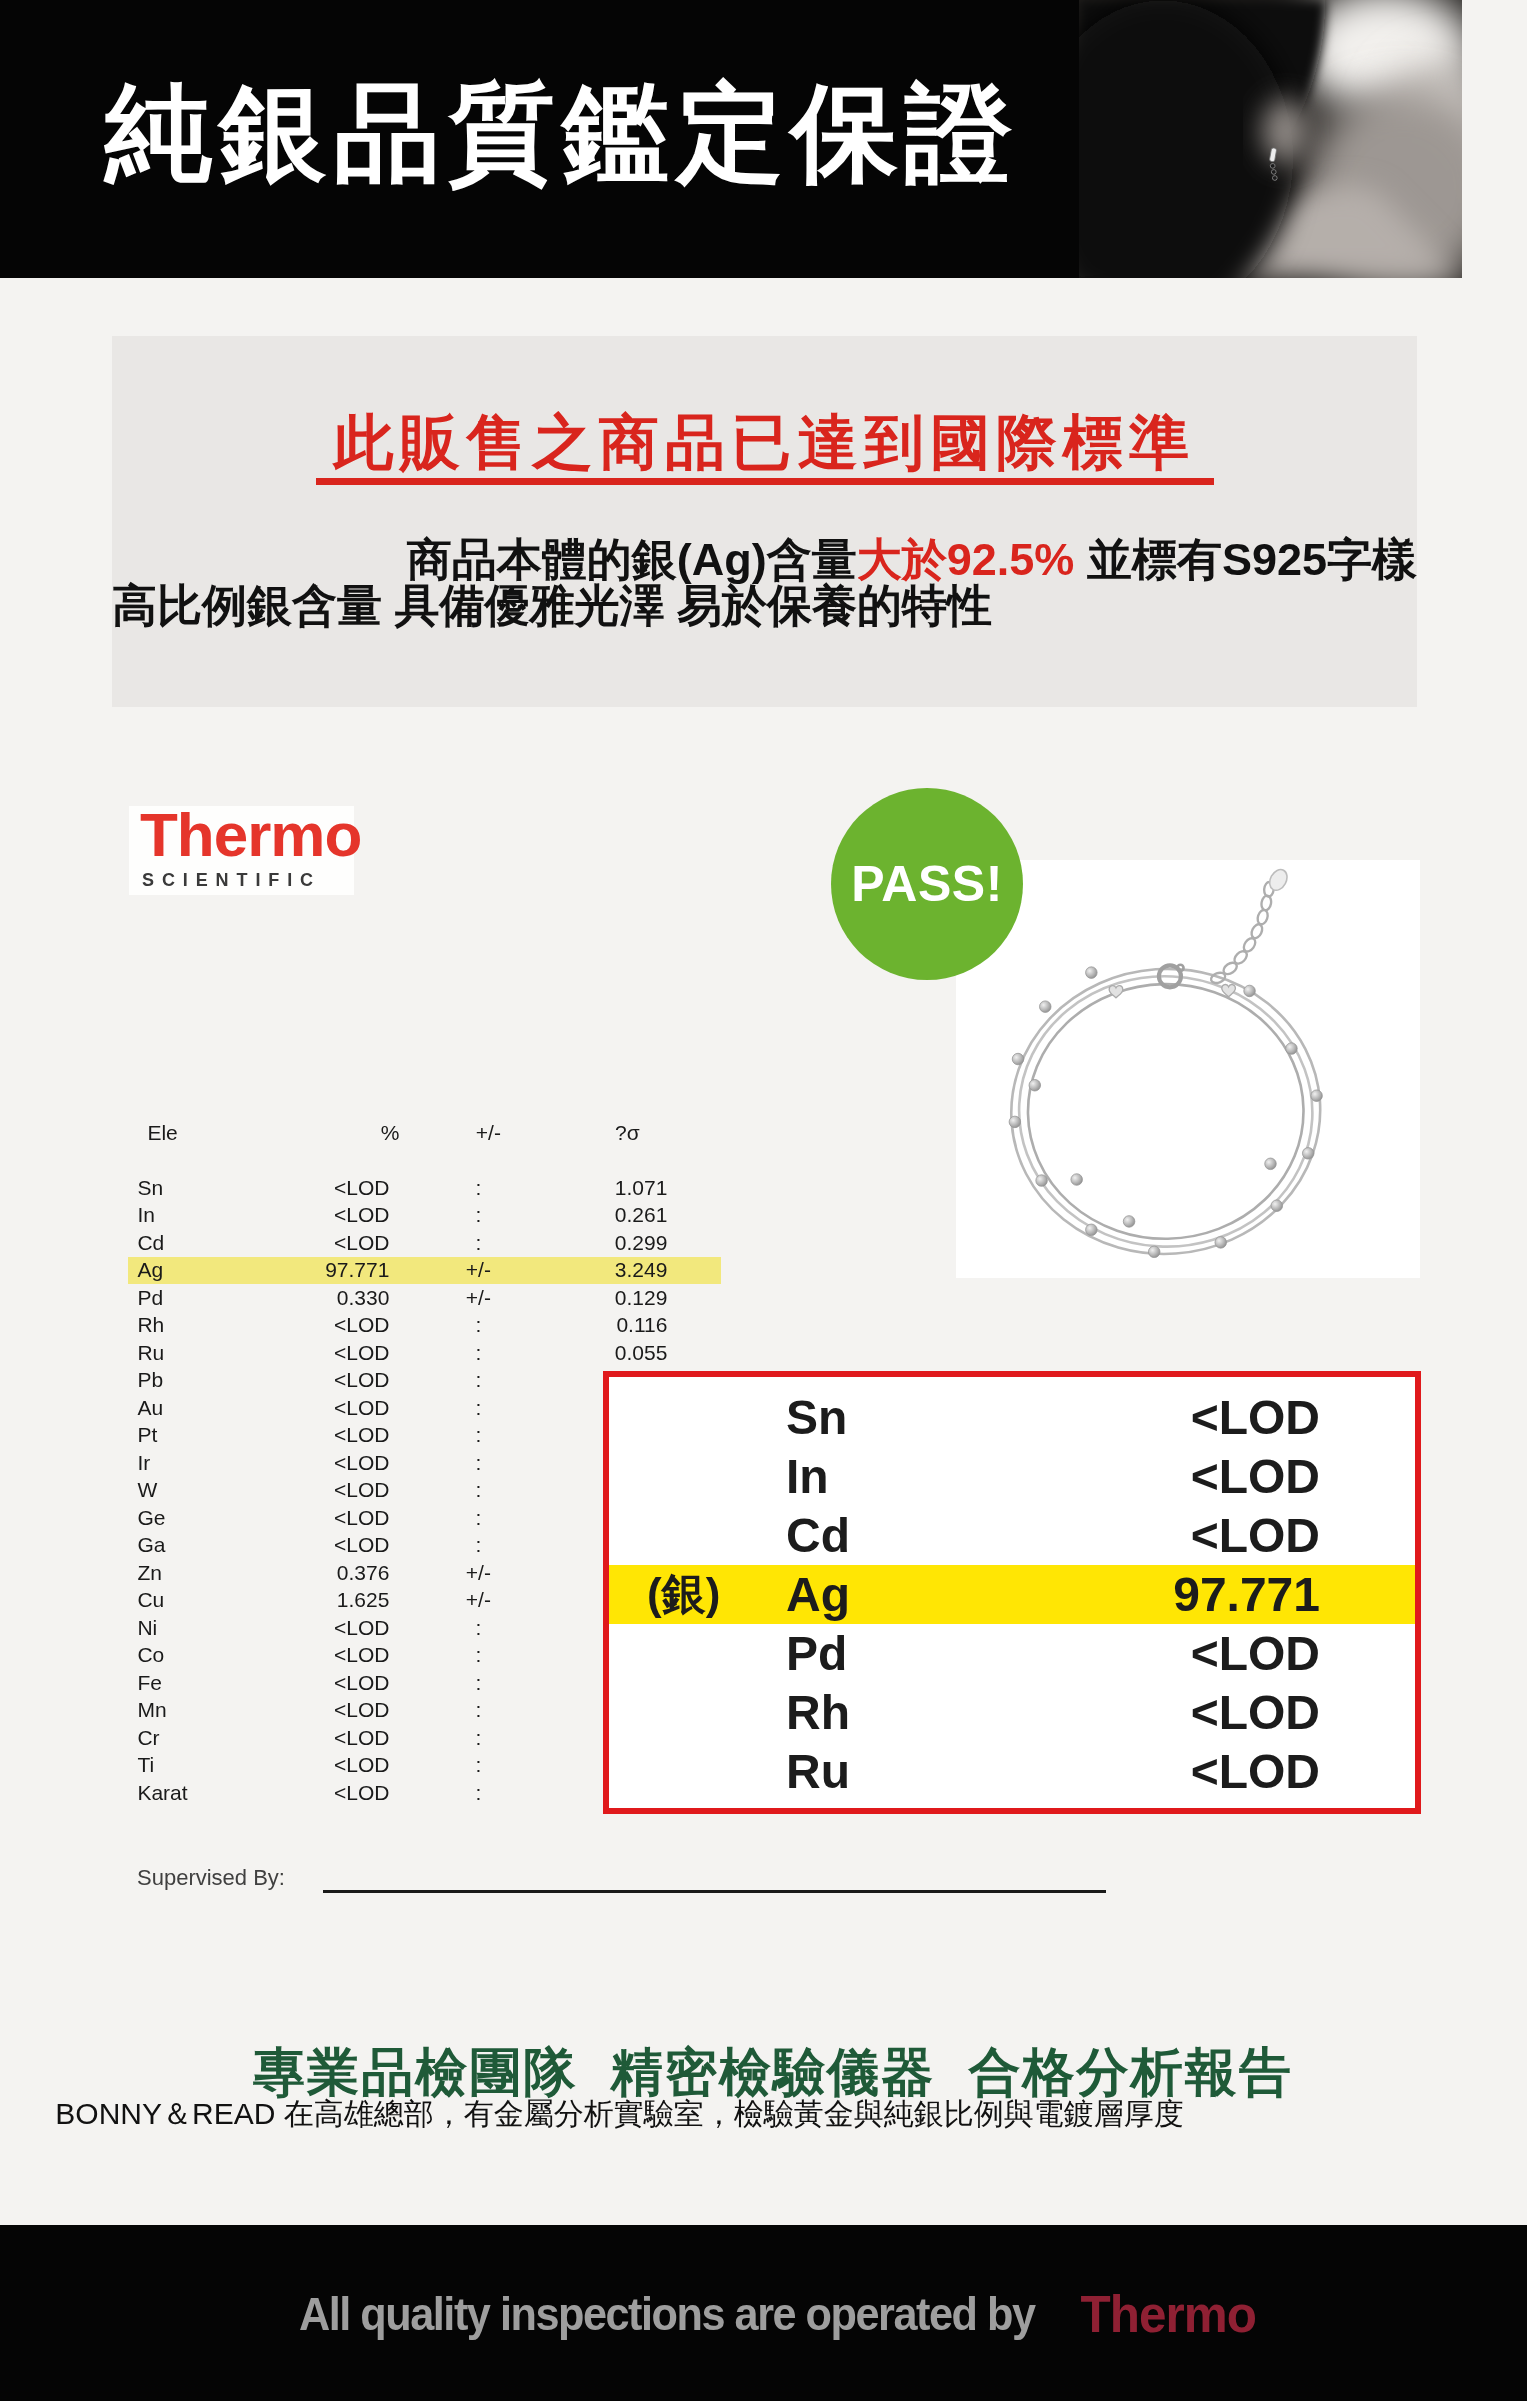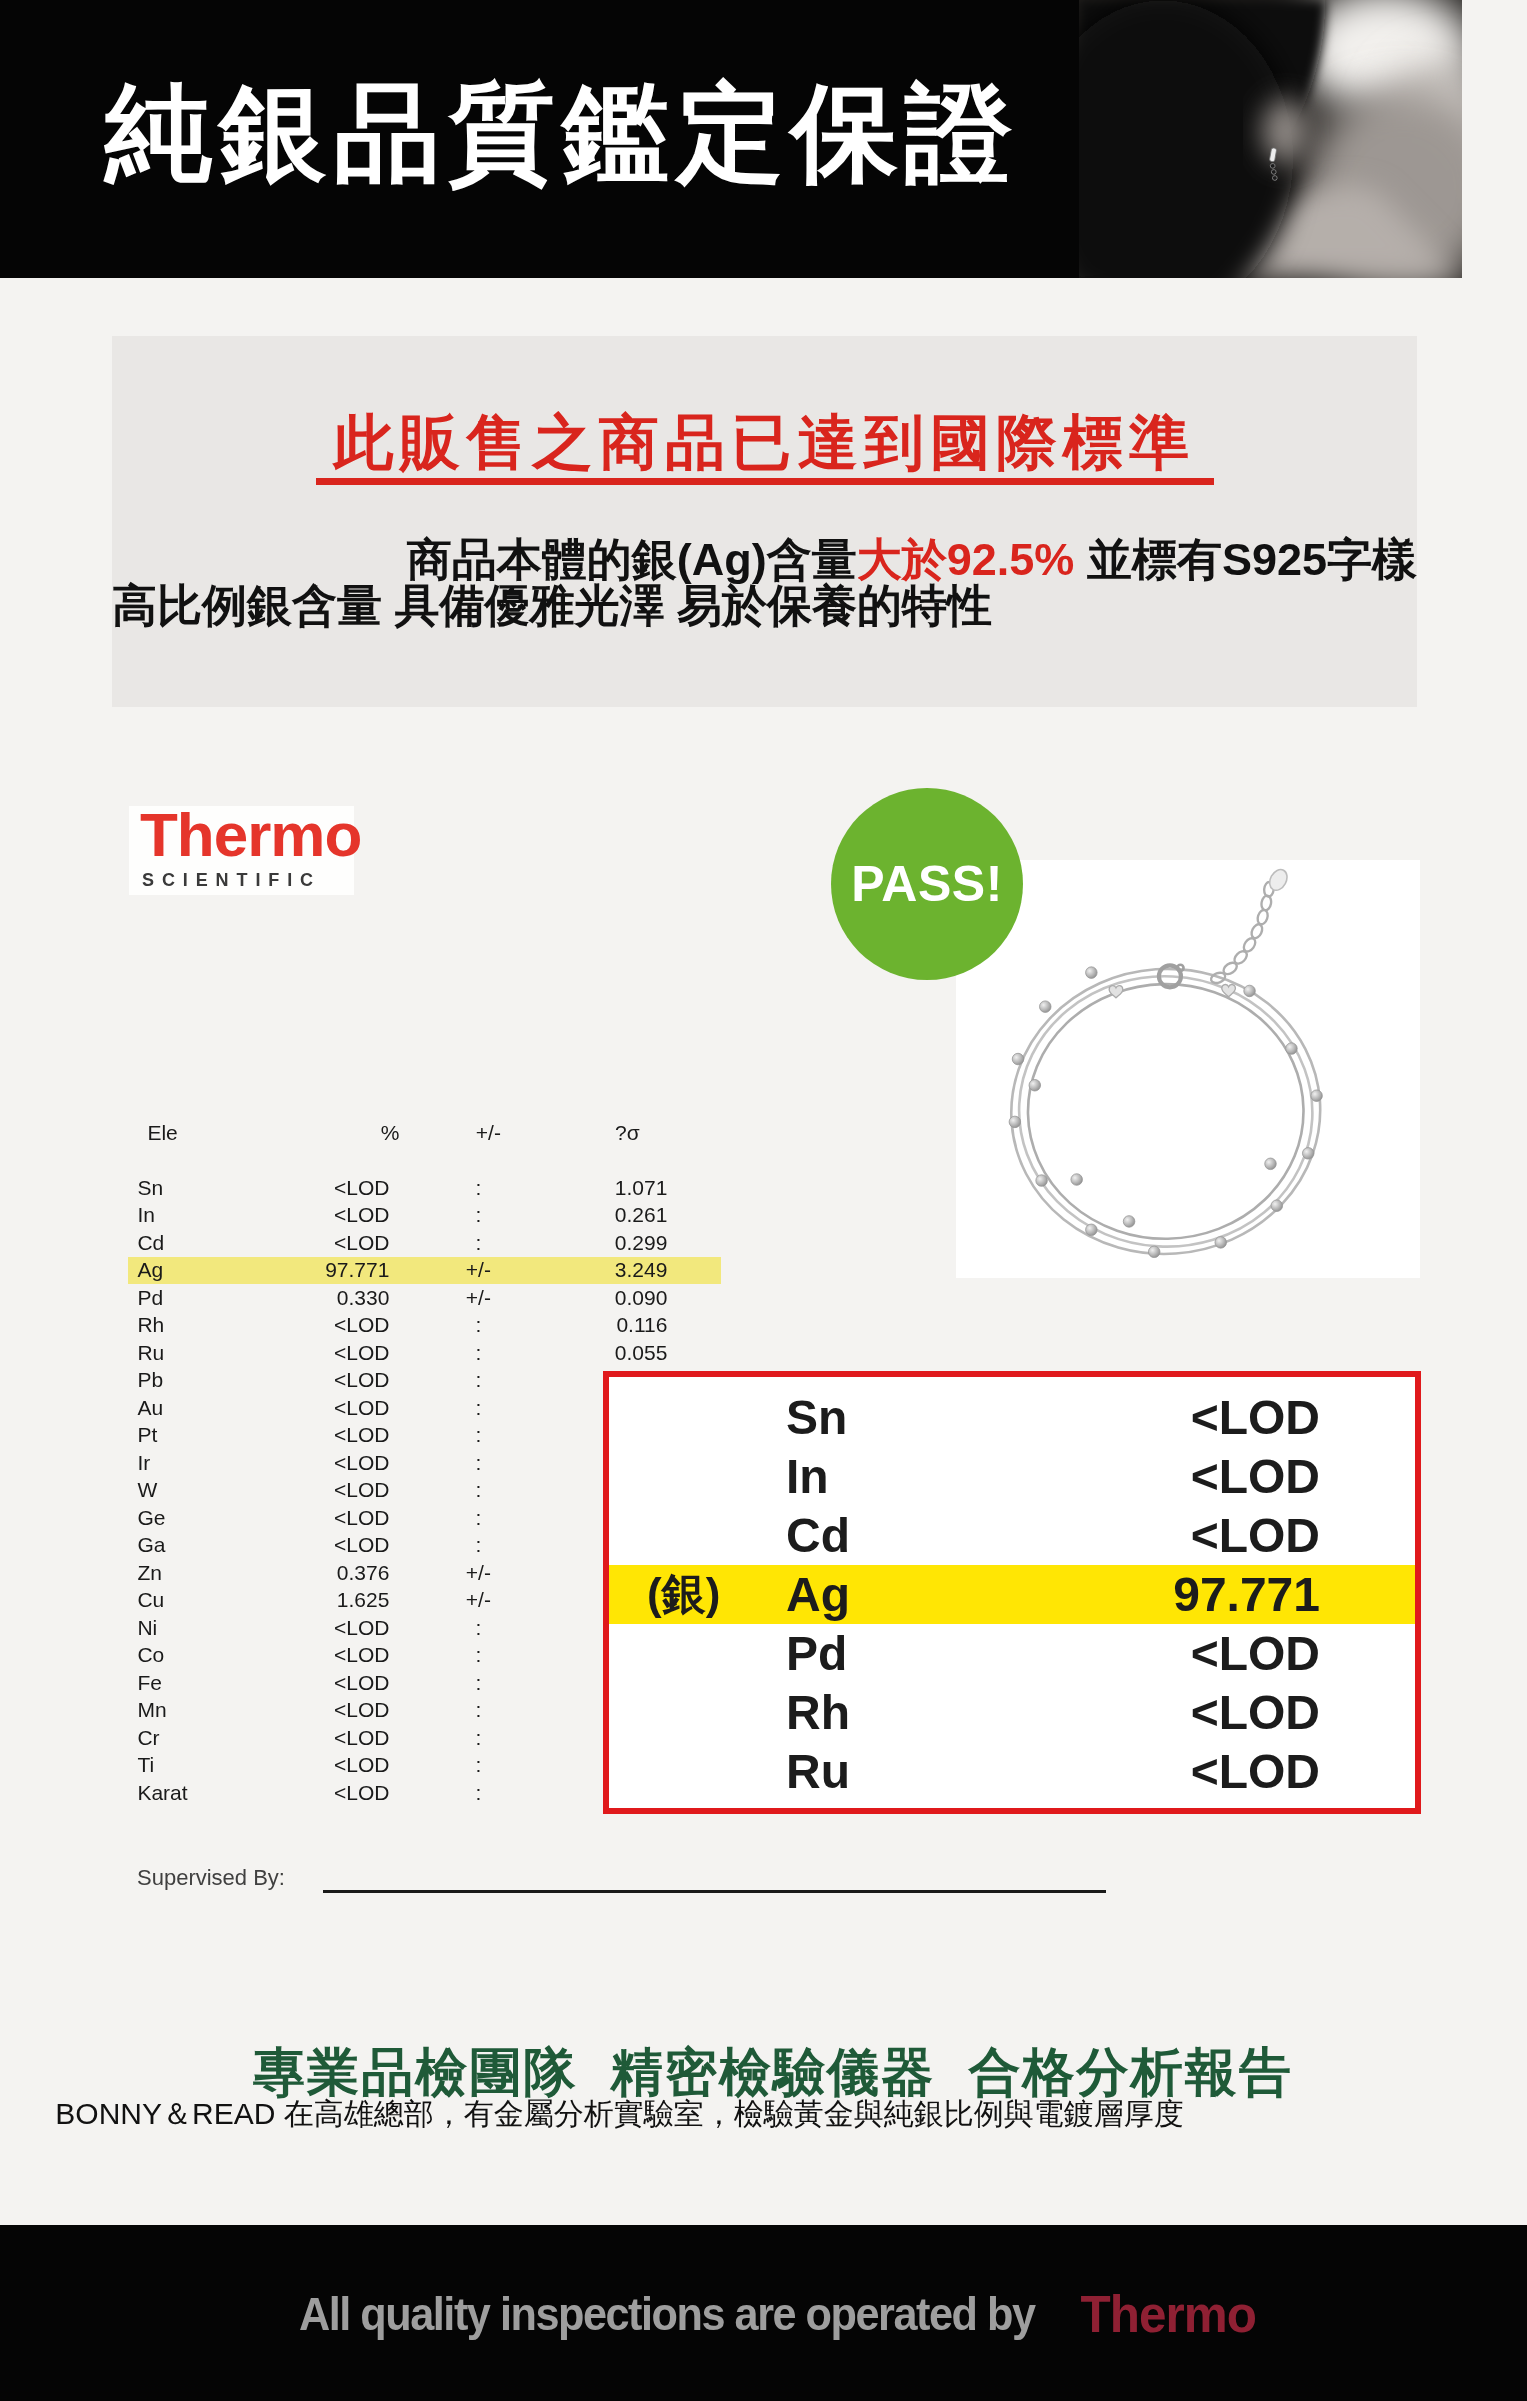--- a/index.html
+++ b/index.html
@@ -225,21 +225,21 @@
       <div class="trow hl">
       <span class="c-ele">Ag</span>
       <span class="c-pct">97.771</span>
       <span class="c-pm">+/-</span>
       <span class="c-sigma">3.249</span>
     </div>
       <div class="trow">
       <span class="c-ele">Pd</span>
       <span class="c-pct">0.330</span>
       <span class="c-pm">+/-</span>
-      <span class="c-sigma">0.090</span>
+      <span class="c-sigma">0.129</span>
     </div>
       <div class="trow">
       <span class="c-ele">Rh</span>
       <span class="c-pct">&lt;LOD</span>
       <span class="c-pm">:</span>
       <span class="c-sigma">0.116</span>
     </div>
       <div class="trow">
       <span class="c-ele">Ru</span>
       <span class="c-pct">&lt;LOD</span>

